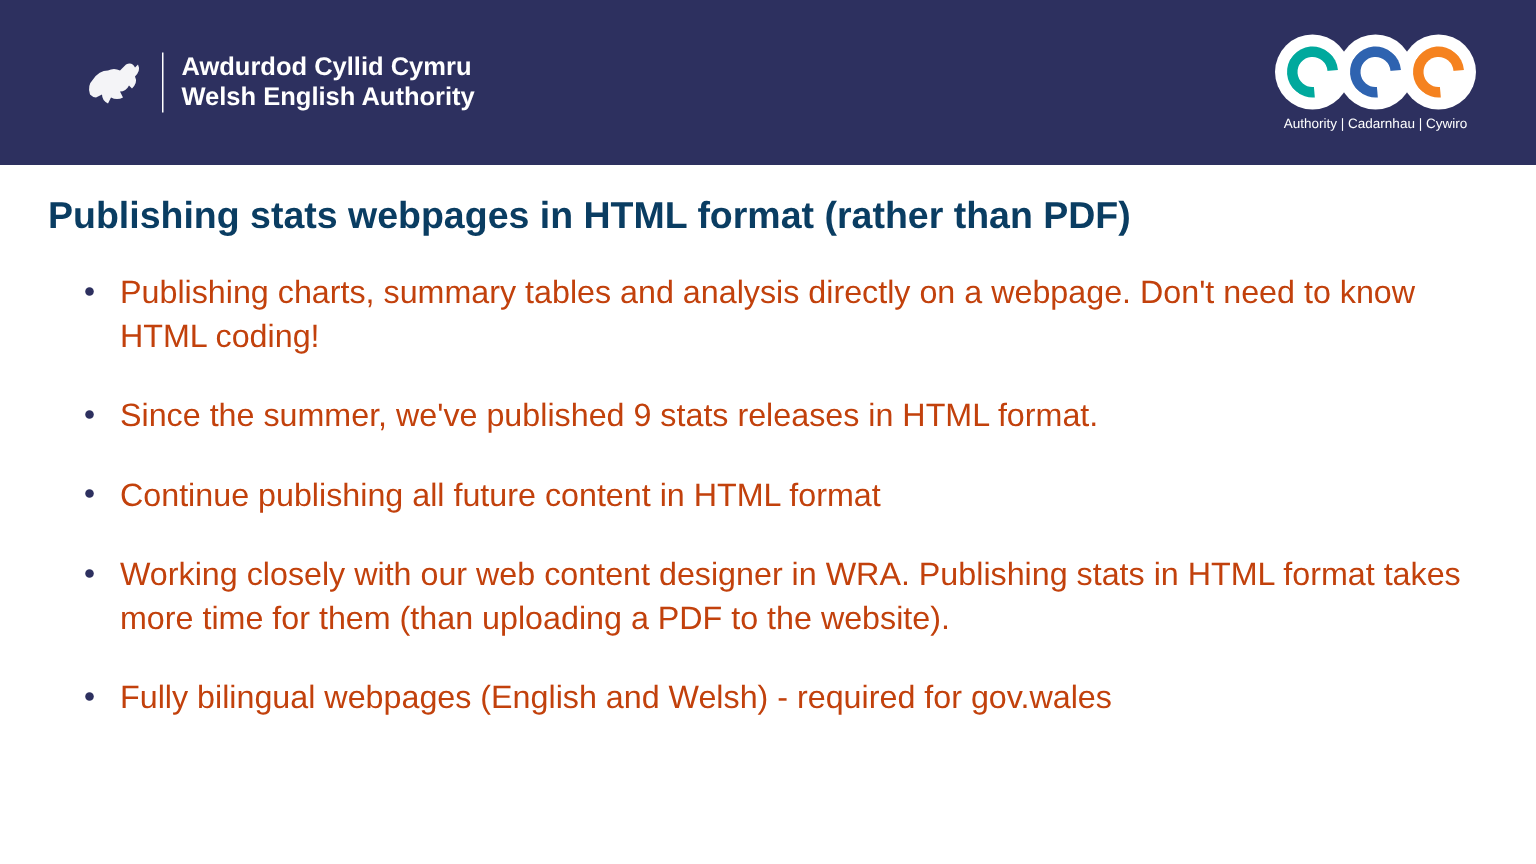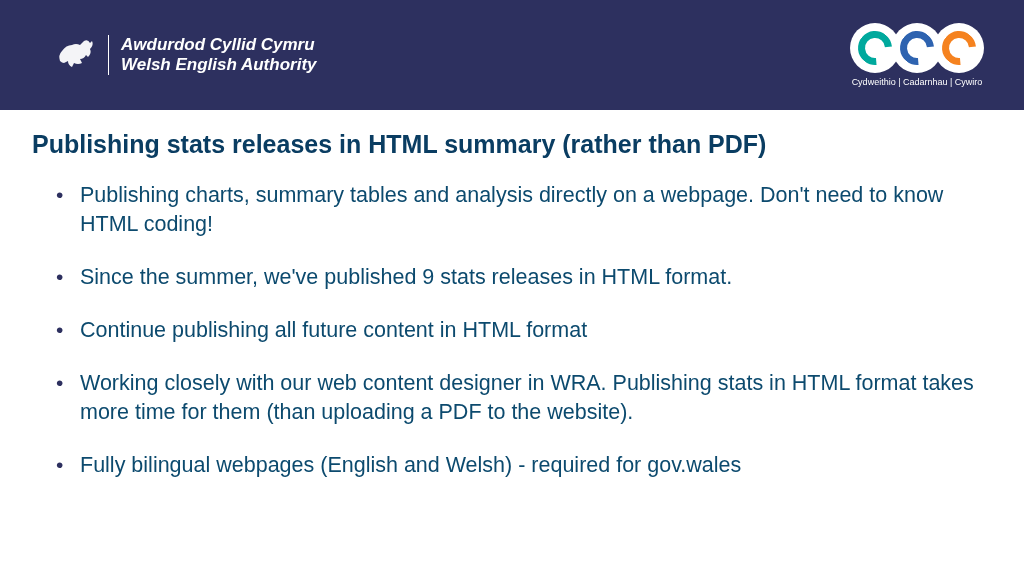--- a/index.html
+++ b/index.html
@@ -14,23 +14,23 @@
     width: 100%;
     height: 110px;
     background: #2d305f;
     display: flex;
     justify-content: space-between;
     align-items: center;
     padding: 0 40px 0 56px;
   }
   .logo-left {
     display: flex;
+    align-items: center;
     gap: 10px;
     color: #ffffff;
-    font-style: italic;
   }
   .dragon-icon {
     width: 40px;
     height: 36px;
     position: relative;
   }
   .dragon-icon svg { width: 100%; height: 100%; }
   .divider {
     width: 1px;
     height: 40px;
@@ -94,21 +94,21 @@
     color: #0a3d62;
     margin-bottom: 22px;
   }
   .bullets {
     list-style: none;
     padding-left: 28px;
   }
   .bullets li {
     position: relative;
     font-size: 21.5px;
-    color: #0c4a6e;
+    color: #c2410c;
     line-height: 1.35;
     margin-bottom: 24px;
     padding-left: 20px;
   }
   .bullets li::before {
     content: "•";
     position: absolute;
     left: -4px;
     top: 0;
     color: #2d305f;
@@ -136,26 +136,26 @@
       <div class="c-circle c1">
           <div class="c-arc"></div>
         </div>
       <div class="c-circle c2">
           <div class="c-arc"></div>
         </div>
       <div class="c-circle c3">
           <div class="c-arc"></div>
         </div>
     </div>
-    <div class="tagline">Cydweithio | Cadarnhau | Cywiro</div>
+    <div class="tagline">Authority | Cadarnhau | Cywiro</div>
   </div>
 </div>
 
 <div class="content">
-  <h1 class="title">Publishing stats releases in HTML summary (rather than PDF)</h1>
+  <h1 class="title">Publishing stats webpages in HTML format (rather than PDF)</h1>
   <ul class="bullets">
     <li>Publishing charts, summary tables and analysis directly on a webpage. Don't need to know HTML coding!</li>
     <li>Since the summer, we've published 9 stats releases in HTML format.</li>
     <li>Continue publishing all future content in HTML format</li>
     <li>Working closely with our web content designer in WRA. Publishing stats in HTML format takes more time for them (than uploading a PDF to the website).</li>
     <li>Fully bilingual webpages (English and Welsh) - required for gov.wales</li>
   </ul>
 </div>
 
 </body></html>

